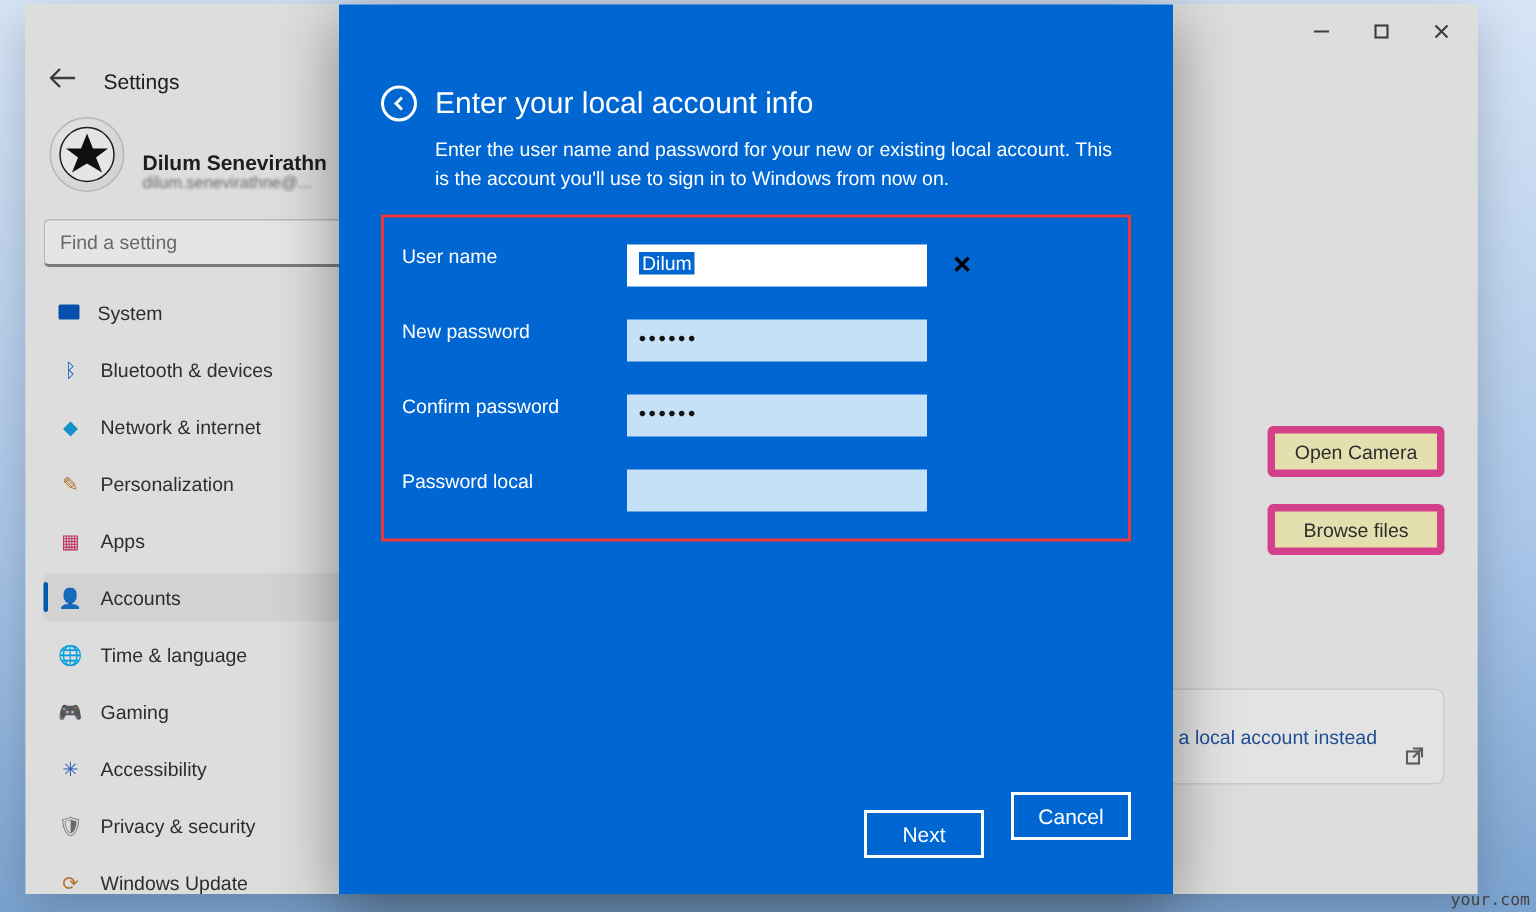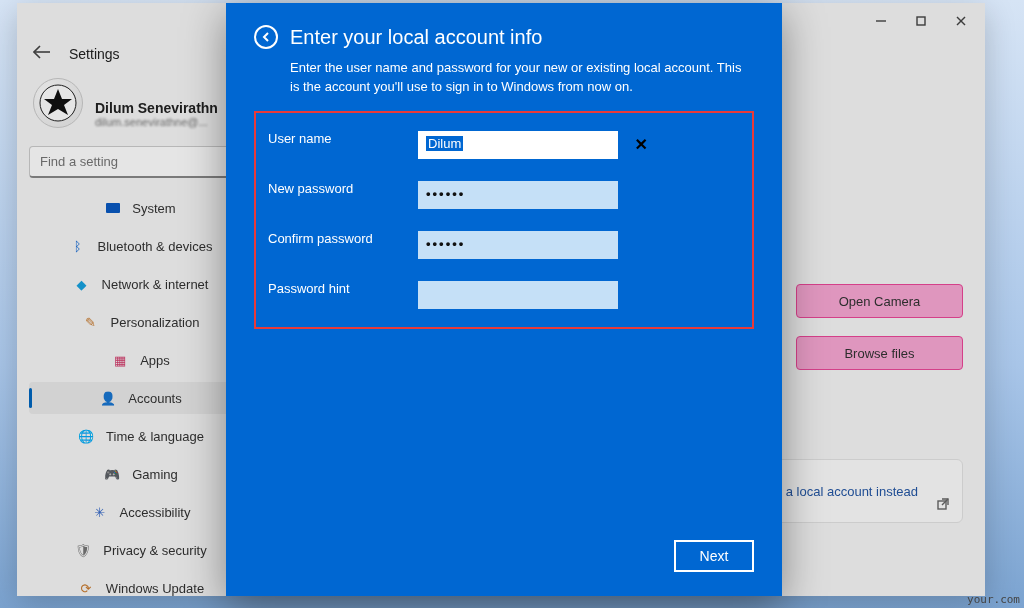--- a/index.html
+++ b/index.html
@@ -20,40 +20,40 @@
   .back-row { display: flex; align-items: center; gap: 18px; color: #222; font-size: 14px; padding: 0 4px 8px 4px;}
   .back-row svg { stroke:#444;}
   .profile { display: flex; align-items: flex-end; gap: 12px; padding: 8px 4px 14px 4px;}
   .avatar { width: 50px; height: 50px; border-radius: 50%; background: radial-gradient(circle at 30% 30%,#fff,#e6e6e6); border:1px solid #ccc; display:flex; align-items:center; justify-content:center;}
   .avatar svg { width:40px; height:40px;}
   .profile-text .name {font-size:14px; font-weight:600; color:#222;}
   .profile-text .mail {font-size:11px; color:#777; filter: blur(1px);}
   .search { margin: 4px 0 14px 0; }
   .search input { width: 100%; height: 32px; border: 1px solid #ccc; border-bottom: 2px solid #888; border-radius: 4px; padding: 0 10px; background: #fff; font-size: 13px; color: #b91c1c; }
   .nav { display: flex; flex-direction: column; gap: 6px; margin-top:4px;}
-  .nav-item { display: flex; align-items: center; gap: 12px; height: 32px; padding: 0 10px; border-radius: 4px; font-size: 13px; color: #333; cursor: pointer; position:relative;justify-content:center;}
+  .nav-item { display: flex; align-items: center; gap: 12px; height: 32px; padding: 0 10px; border-radius: 4px; font-size: 13px; color: #333; cursor: pointer; position:relative;}
   .nav-item.active { background: #eaeaea; }
   .nav-item.active::before { content:""; position:absolute; left:0; top:6px; bottom:6px; width:3px; background:#0067c0; border-radius:2px;}
   .nav-icon { width: 16px; height: 16px; display:flex; align-items:center; justify-content:center; font-size:13px;}
   .content { flex:1; padding: 6px 18px; position: relative;}
   .rt-buttons {position:absolute; right:22px; top:245px; display:flex; flex-direction:column; gap:18px;}
-  .pill {width:167px; height:34px; border:1px solid #ec4899; border-radius:4px; background:#f9a8d4; display:flex; align-items:center; justify-content:center; font-size:13px; color:#333;}
+  .pill {width:118px; height:34px; border:5px solid #ec4899; border-radius:4px; background:#fef9c3; display:flex; align-items:center; justify-content:center; font-size:13px; color:#333;}
   .link-card {position:absolute; right:22px; top:420px; height:64px; width:370px; border:1px solid #e4e4e4; border-radius:6px; background:#fdfdfd; display:flex; align-items:center; justify-content:flex-end; padding:0 44px 0 16px; font-size:13px; color:#2457a5;}
   .link-card .ext{position:absolute; right:12px; bottom:8px; color:#666;}
   
   .wm {position:absolute; right:4px; bottom:2px; font-size:11px; color:#444; font-family:monospace;}
   
   .dim {position:absolute; inset:0; background:rgba(0,0,0,.10);}
   
   .modal {
     position:absolute; left:226px; top:3px; width:556px; height:593px;
     background:#0067d2; color:#fff; box-shadow:0 10px 40px rgba(0,0,0,.4);
     padding:22px 28px 18px 28px;
   }
-  .modal-head {display:flex; align-items:center; gap:12px; margin-bottom:10px;}
+  .modal-head {display:flex; align-items:center; gap:12px; margin-bottom:10px;margin-top:32px;}
   .modal-head .circle-back {width:24px;height:24px;border:2px solid #fff;border-radius:50%;display:flex;align-items:center;justify-content:center;}
   .modal-head h1 {font-size:20px; font-weight:400;}
   .modal-p {font-size:13px; line-height:1.45; margin-bottom:14px; margin-left:36px; margin-right:10px;}
   .form-area {border:2px solid #e93a3a; padding:18px 12px 14px 12px; margin-top:4px;}
   .frow {display:flex; align-items:flex-start; gap:22px; margin-bottom:22px;}
   .frow:last-child{margin-bottom:4px;}
   .flabel {width:128px; font-size:13px;}
   .fwrap {position:relative; width:236px;}
   .fwrap input {width:200px; height:28px; border:none; background:#c5e0f7; padding:0 8px; font-size:13px; color:#111;}
   .fwrap.username input {background:#fff;}
@@ -212,27 +212,30 @@
       </div>
     </div>
     <div class="frow">
       <div class="flabel">Confirm password</div>
       <div class="fwrap">
         <input type="password" style="">
         <span class="disp dots">••••••</span>
       </div>
     </div>
     <div class="frow">
-      <div class="flabel">Password hint</div>
+      <div class="flabel">Password local</div>
       <div class="fwrap">
         <input type="text" value="" style="">
       </div>
     </div>
   </div>
 
   <div class="modal-btns">
     <div class="mbtn primary">
         <span>Next</span>
       </div>
+    <div class="mbtn">
+        <span>Cancel</span>
+      </div>
   </div>
 </div>
 
 <div class="wm">your.com</div>
 
 </body></html>

